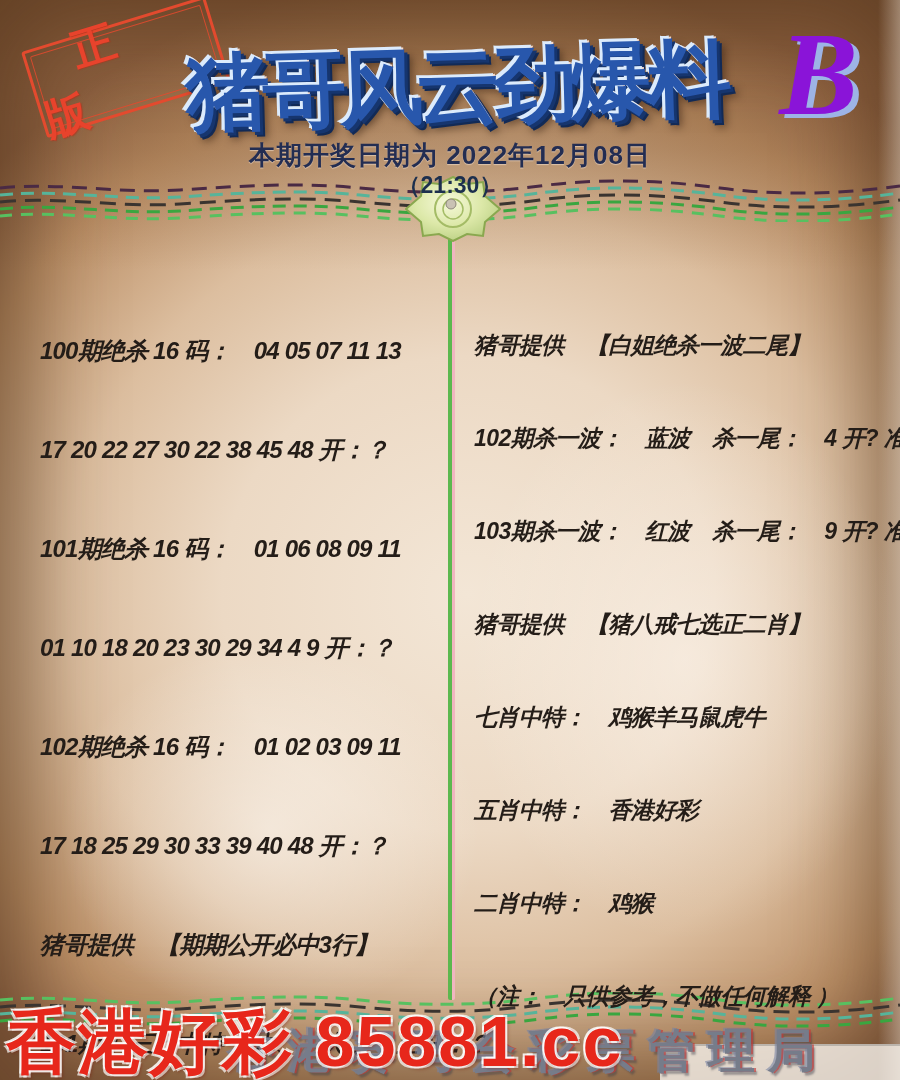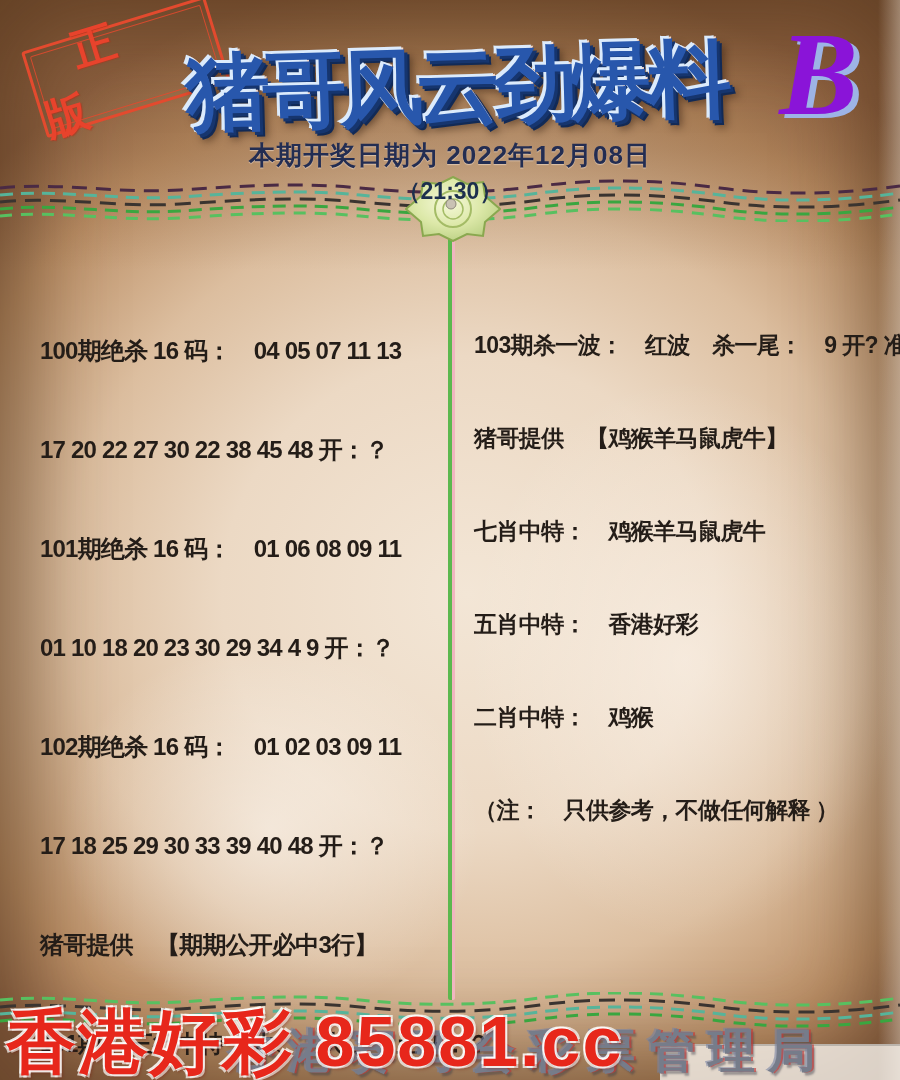--- a/index.html
+++ b/index.html
@@ -38,40 +38,40 @@
     font-family:"Liberation Serif", serif;font-style:italic;font-weight:600;
     font-size:118px;line-height:1;color:#8a14d8;
     text-shadow:6px 4px 0 #9db4e6;
   }
   .date-line{
     position:absolute;left:0;top:138px;width:100%;text-align:center;
     font-size:26px;font-weight:800;color:#232d52;letter-spacing:1px;
     text-shadow:0 1px 1px rgba(255,240,225,.5);
   }
   .time-line{
-    position:absolute;left:0;top:176px;width:100%;text-align:center;
+    position:absolute;left:0;top:170px;width:100%;text-align:center;
     font-size:23px;font-weight:800;color:#1c2f4e;z-index:5;
   }
 
   .wave{position:absolute;left:0;width:900px;height:44px;z-index:2;}
   .wave.top{top:178px;}
   .wave.bottom{top:992px;height:36px;z-index:2;}
 
   .seal{position:absolute;left:405px;top:176px;width:96px;height:66px;z-index:4;}
 
   .vdivider{
     position:absolute;left:448px;top:214px;width:7px;height:786px;z-index:3;
     background:linear-gradient(90deg,#5cb84e 0 4px,#f0b6c0 4px 7px);
     border-radius:2px;
   }
 
   
   .columns{position:absolute;left:0;top:268px;width:900px;z-index:3;}
   .col{position:absolute;top:0;color:#241d18;white-space:pre;}
-  .col .line{margin:0;font-weight:600;}
+  .col .line{margin:0;font-weight:600;font-style:italic;}
   .col.left{left:40px;width:408px;font-size:24px;line-height:33px;letter-spacing:-0.8px;}
   .col.right{left:474px;width:420px;font-size:23px;line-height:31px;letter-spacing:-0.6px;}
 
   
   .agency{
     position:absolute;left:228px;top:1020px;z-index:4;white-space:nowrap;
     font-size:47px;font-weight:800;letter-spacing:13px;color:#767c8a;
     text-shadow:
       2px 0 0 rgba(196,58,58,.65), -2px -1px 0 rgba(120,132,164,.6),
       3px 3px 2px rgba(60,60,72,.45);
@@ -155,22 +155,24 @@
       
       
       
       
       
       
       
       
     </div>
     <div class="col right">
+      <p class="line">猪哥提供　【白姐绝杀一波二尾】</p>
+      <p class="line">102期杀一波：　蓝波　杀一尾：　4 开? 准</p>
       <p class="line">103期杀一波：　红波　杀一尾：　9 开? 准</p>
-      <p class="line">猪哥提供　【鸡猴羊马鼠虎牛】</p>
+      <p class="line">猪哥提供　【猪八戒七选正二肖】</p>
       <p class="line">七肖中特：　鸡猴羊马鼠虎牛</p>
       <p class="line">五肖中特：　香港好彩</p>
       <p class="line">二肖中特：　鸡猴</p>
       <p class="line">（注：　只供参考，不做任何解释 ）</p>
       
       
       
       
       
       

